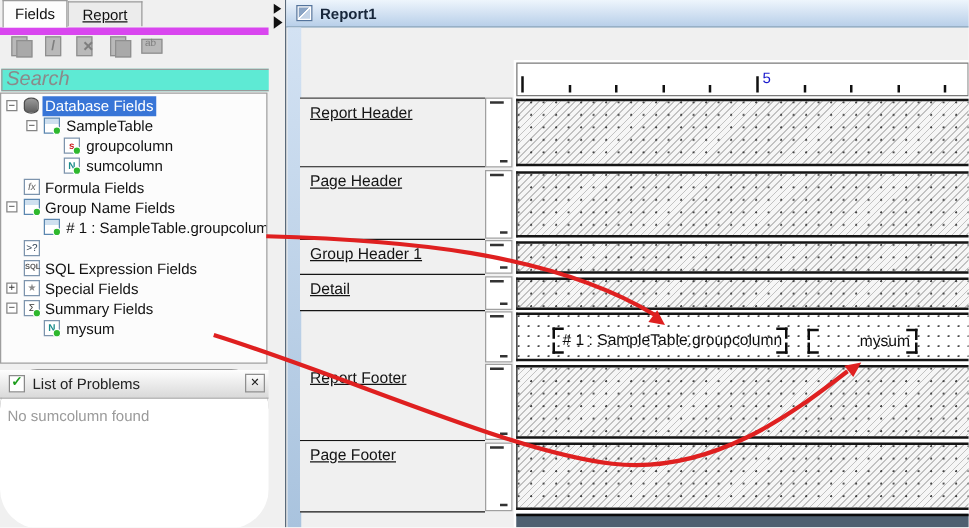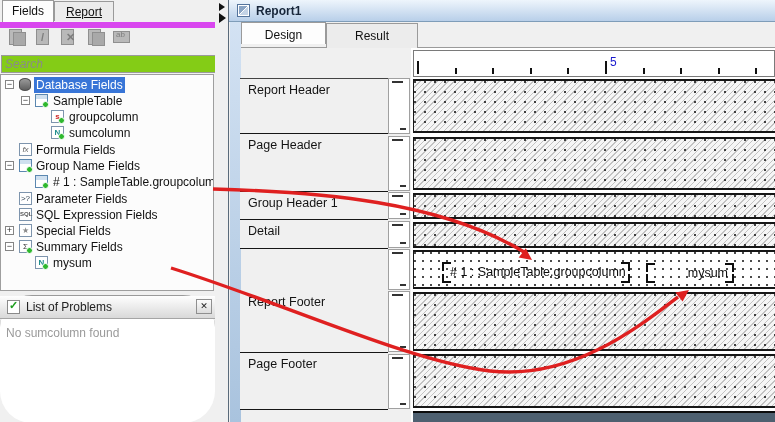--- a/index.html
+++ b/index.html
@@ -13,21 +13,21 @@
        border:1px solid #9a9a9a;border-bottom:none;background:#ececec;box-sizing:border-box;}
   .tab.active{background:#fdfdfd;height:22px;z-index:2;}
   .lp-tab-fields{left:2px;width:52px;}
   .lp-tab-report{left:54px;width:60px;top:1px;height:20px;text-decoration:underline;}
   .lp-toolbar{position:absolute;left:0;top:22px;width:215px;height:30px;}
   .tbtn{position:absolute;top:5px;width:20px;height:19px;}
   .tbtn .pg{position:absolute;left:3px;top:2px;width:11px;height:14px;background:#b9b9b9;border:1px solid #8f8f8f;}
   .tbtn .pg2{position:absolute;left:7px;top:5px;width:11px;height:12px;background:#a9a9a9;border:1px solid #8f8f8f;}
   .tbtn .mark{position:absolute;left:8px;top:4px;font-size:11px;color:#7e7e7e;font-weight:bold;}
   .lp-search{position:absolute;left:1px;top:55px;width:211px;height:16px;border:1px solid #9a9a9a;
-             background:#84cc16;font-family:"Liberation Sans",sans-serif;font-size:12px;font-style:italic;color:#555;padding:0 3px;}
+             background:#5eead4;font-family:"Liberation Sans",sans-serif;font-size:16px;font-style:italic;color:#555;padding:0 3px;}
   .lp-search::placeholder{color:#8a8a8a;font-style:italic;}
   .lp-tree{position:absolute;left:0;top:74px;width:214px;height:217px;background:#fcfcfc;
            border:1px solid #9e9e9e;box-sizing:border-box;overflow:hidden;}
   .trow{position:absolute;left:0;width:100%;height:16px;line-height:16px;white-space:nowrap;}
   .exp{position:absolute;top:3px;width:9px;height:9px;background:#fff;border:1px solid #848484;
        box-sizing:border-box;line-height:6px;font-size:9px;text-align:center;color:#333;}
   .ico{position:absolute;top:1px;width:13px;height:13px;box-sizing:border-box;}
   .badge{position:absolute;right:-2px;bottom:-2px;width:7px;height:7px;border-radius:50%;
          background:#2eb82e;border:1px solid #fff;box-sizing:border-box;}
   .ico.db{width:12px;height:13px;background:linear-gradient(#9a9a9a,#5f5f5f);
@@ -60,21 +60,21 @@
   .rw-ticon::after{content:"";position:absolute;left:1px;top:1px;width:9px;height:9px;
             background:linear-gradient(135deg,#8aa4c4 0 45%,#fff 45% 55%,#c3d3e6 55%);}
   .rw-tname{position:absolute;left:27px;top:4px;font-weight:bold;color:#17263a;}
   .rw-tabs{position:absolute;left:12px;top:22px;width:535px;height:26px;border-bottom:1px solid #9a9a9a;box-sizing:border-box;}
   .rw-tab-design{left:0;width:85px;height:26px;line-height:25px;}
   .rw-tab-result{left:85px;width:92px;top:1px;height:25px;line-height:24px;}
   .rw-frame{position:absolute;left:1px;top:22px;width:11px;height:400px;
             background:linear-gradient(to bottom,#d3e2f3,#a9c3de);}
   
   .bcell{position:absolute;left:240px;width:148px;background:#f0f0f0;border-bottom:1px solid #151515;box-sizing:border-box;}
-  .bcell .blabel{position:absolute;left:8px;top:4px;font-size:12.5px;color:#141414;}
+  .bcell .blabel{position:absolute;left:8px;top:4px;font-size:12.5px;color:#141414;text-decoration:underline;}
   
   .vbox{position:absolute;left:388px;width:22px;background:#fff;border:1px solid #a0a0a0;box-sizing:border-box;}
   .vbox::before{content:"";position:absolute;left:3px;top:2px;width:11px;height:2px;background:#333;}
   .vbox::after{content:"";position:absolute;right:3px;bottom:3px;width:6px;height:1.6px;background:#333;}
   
   .canvas{position:absolute;left:411px;top:48px;width:364px;height:374px;background:#fff;}
   .hruler{position:absolute;left:2px;top:2px;width:362px;height:27px;background:#fff;border:1px solid #7a7a7a;box-sizing:border-box;}
   .tick{position:absolute;bottom:2px;width:1.5px;background:#111;}
   .tick.tall{height:13px;}
   .tick.small{height:6px;}
@@ -178,21 +178,20 @@
 
       <div class="trow" style="top:99px">
         <span class="ico box tbl" style="left:34px">
             <span class="badge"></span>
           </span>
         <span class="tlabel" style="left:50px"># 1 : SampleTable.groupcolumn</span>
       </div>
 
       <div class="trow" style="top:116px">
         <span class="ico box" style="left:18px;color:#345">&gt;?</span>
-        <span class="tlabel" style="left:33px">Parameter Fields</span>
       </div>
 
       <div class="trow" style="top:132px">
         <span class="ico box" style="left:18px;color:#555;font-size:6px;font-weight:bold">SQL</span>
         <span class="tlabel" style="left:33px">SQL Expression Fields</span>
       </div>
 
       <div class="trow" style="top:148px">
         <span class="exp" style="left:4px">+</span>
         <span class="ico box" style="left:18px;color:#8a8a8a">★</span>
@@ -225,24 +224,20 @@
     <div class="sp-ar1"></div>
     <div class="sp-ar2"></div>
   </div>
 
   <div class="rwindow">
     <div class="rw-title">
       <span class="rw-ticon"></span>
       <span class="rw-tname">Report1</span>
     </div>
     <div class="rw-frame"></div>
-    <div class="rw-tabs">
-      <div class="tab active rw-tab-design">Design</div>
-      <div class="tab rw-tab-result">Result</div>
-    </div>
   </div>
 
   <div class="bcell" style="top:78px;height:56px;border-top:1px solid #444">
       <span class="blabel">Report Header</span>
     </div>
   <div class="bcell" style="top:134px;height:58px">
       <span class="blabel">Page Header</span>
     </div>
   <div class="bcell" style="top:192px;height:28px">
       <span class="blabel">Group Header 1</span>

